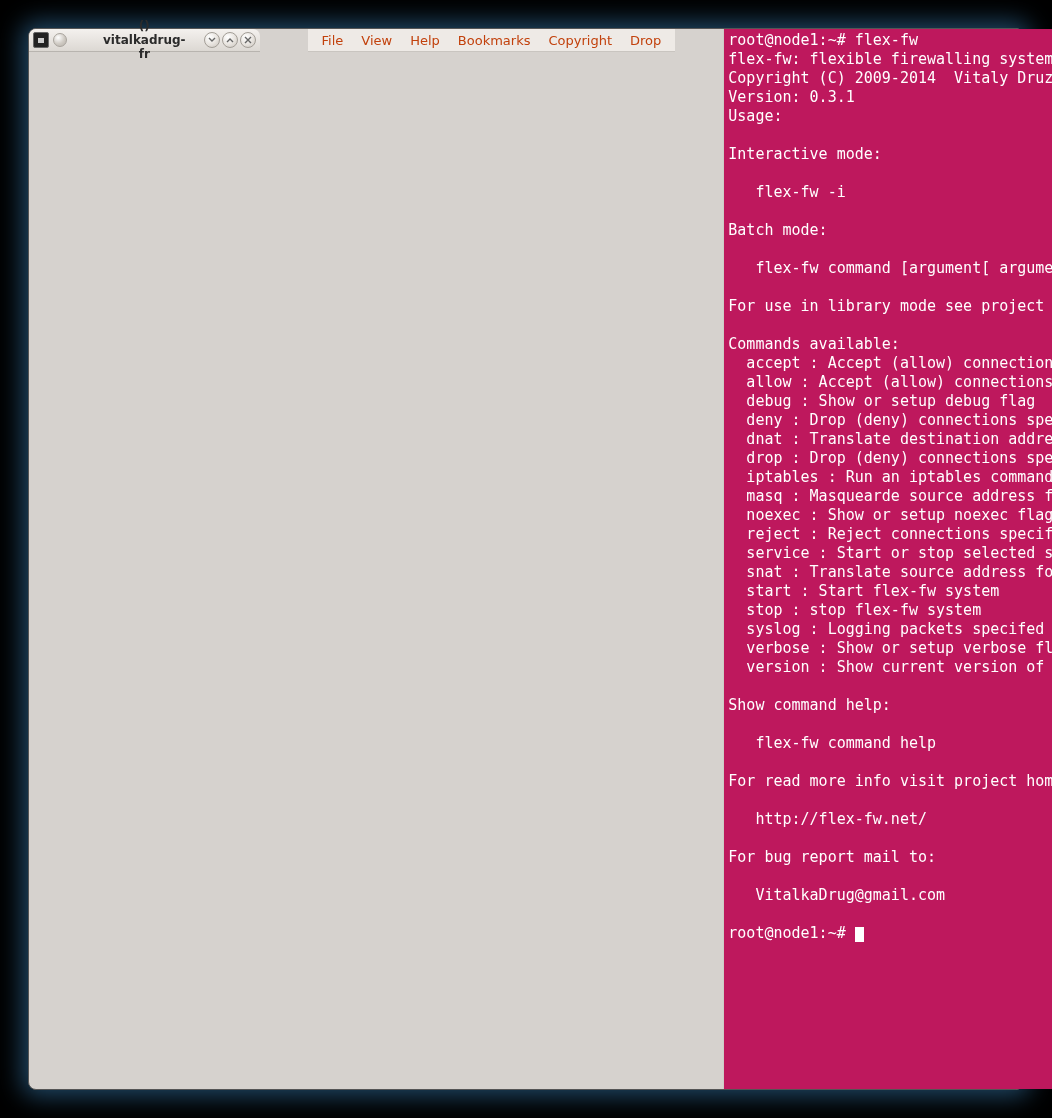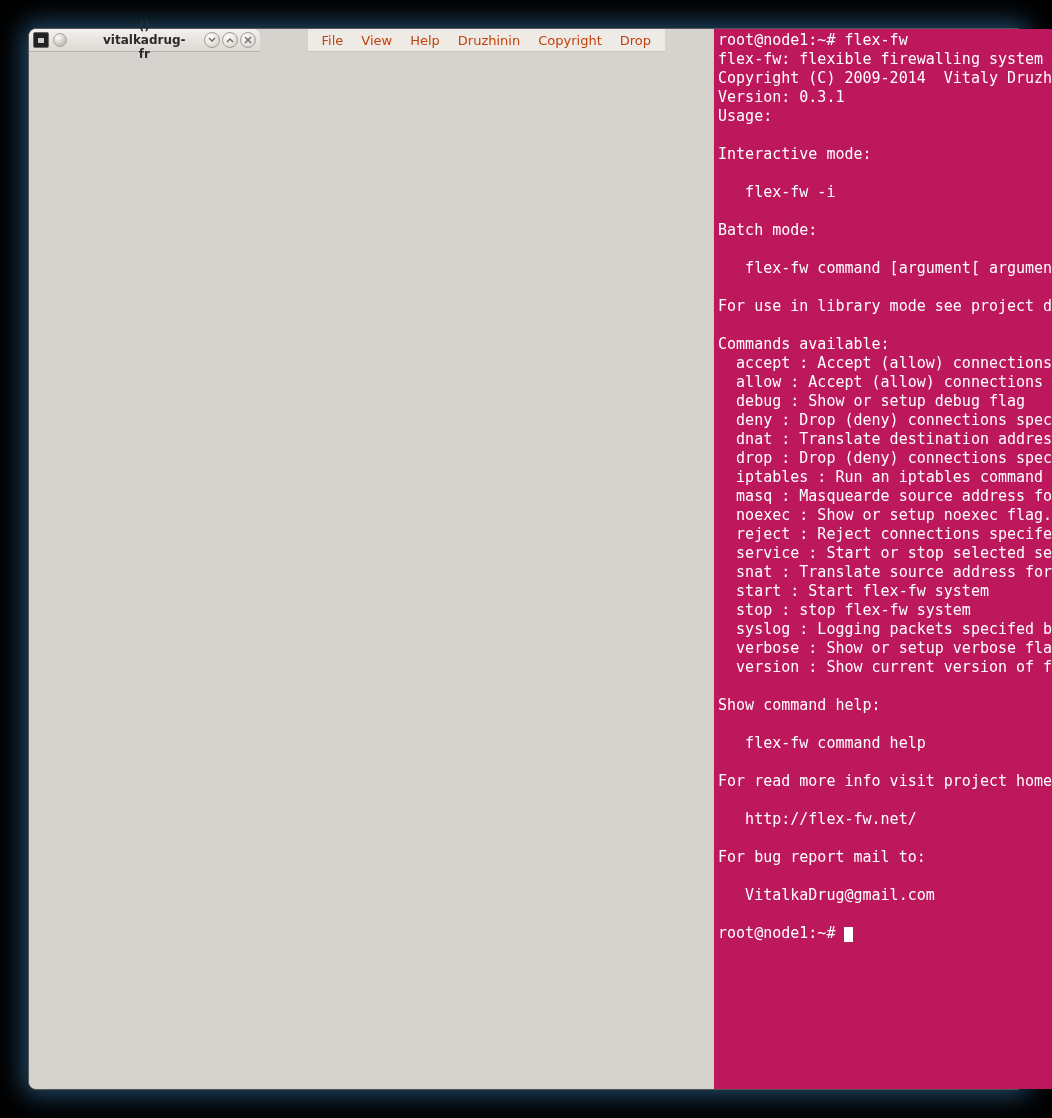--- a/index.html
+++ b/index.html
@@ -221,21 +221,21 @@
             <path d="M1 1 L7 7 M7 1 L1 7" stroke="#666" stroke-width="1.4"></path>
           </svg>
       </span>
     </div>
   </div>
 
   <div class="menubar">
     <span class="menu-item">File</span>
     <span class="menu-item">View</span>
     <span class="menu-item">Help</span>
-    <span class="menu-item">Druzhinin</span>
+    <span class="menu-item">Bookmarks</span>
     <span class="menu-item">Copyright</span>
     <span class="menu-item">Drop</span>
   </div>
 
   <div class="term-wrap">
     <div class="term" id="term">root@node1:~# flex-fw
 flex-fw: flexible firewalling system to manage iptables rules.
 Copyright (C) 2009-2014  Vitaly Druzhinin
 Version: 0.3.1
 Usage:

